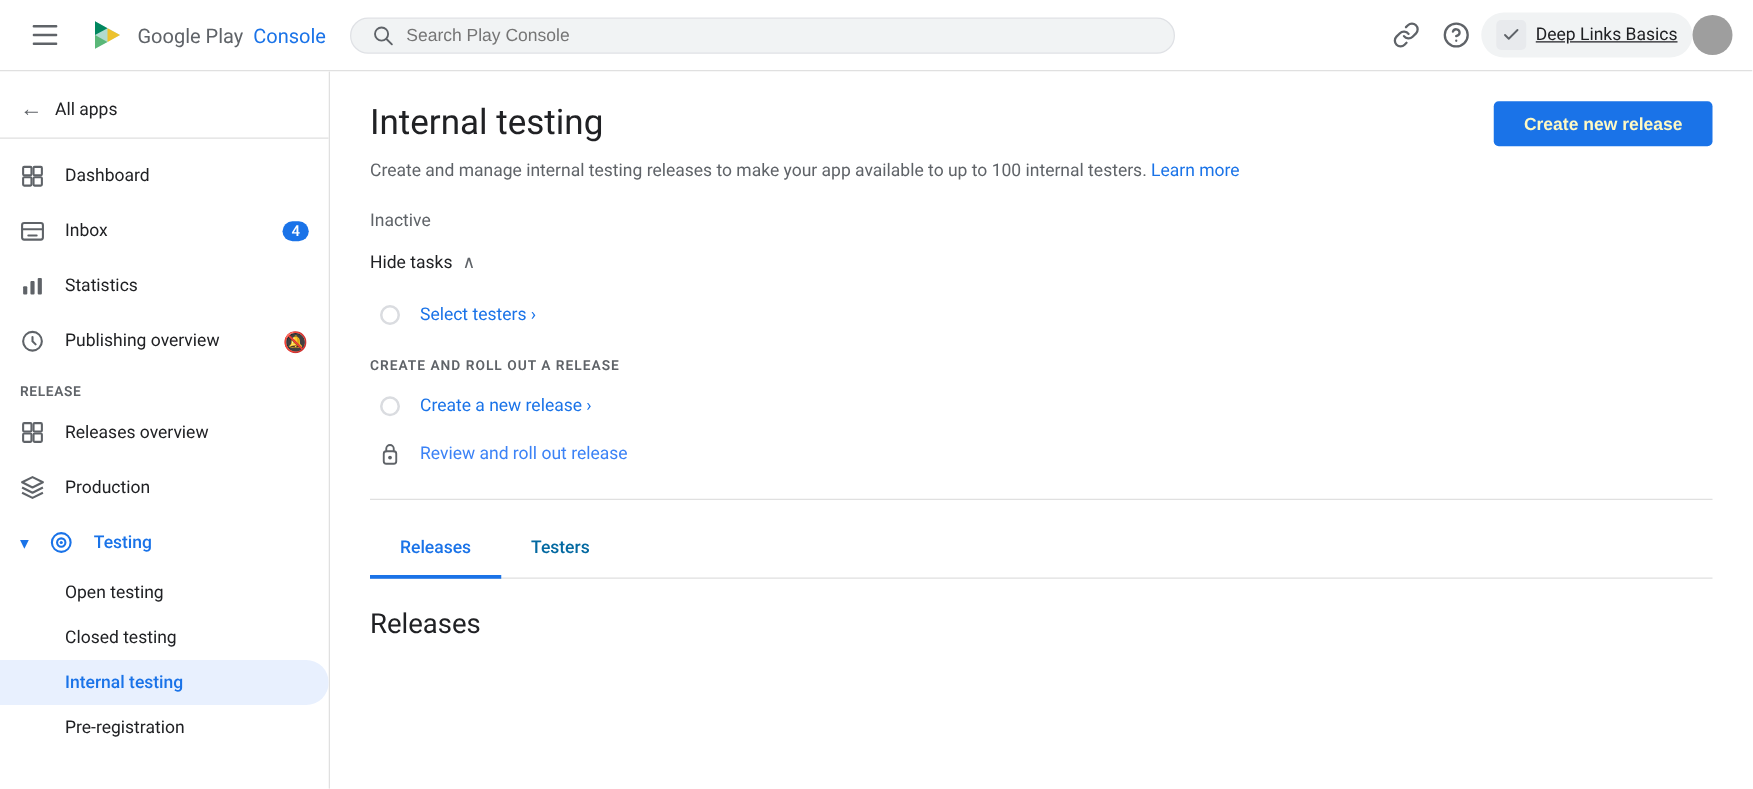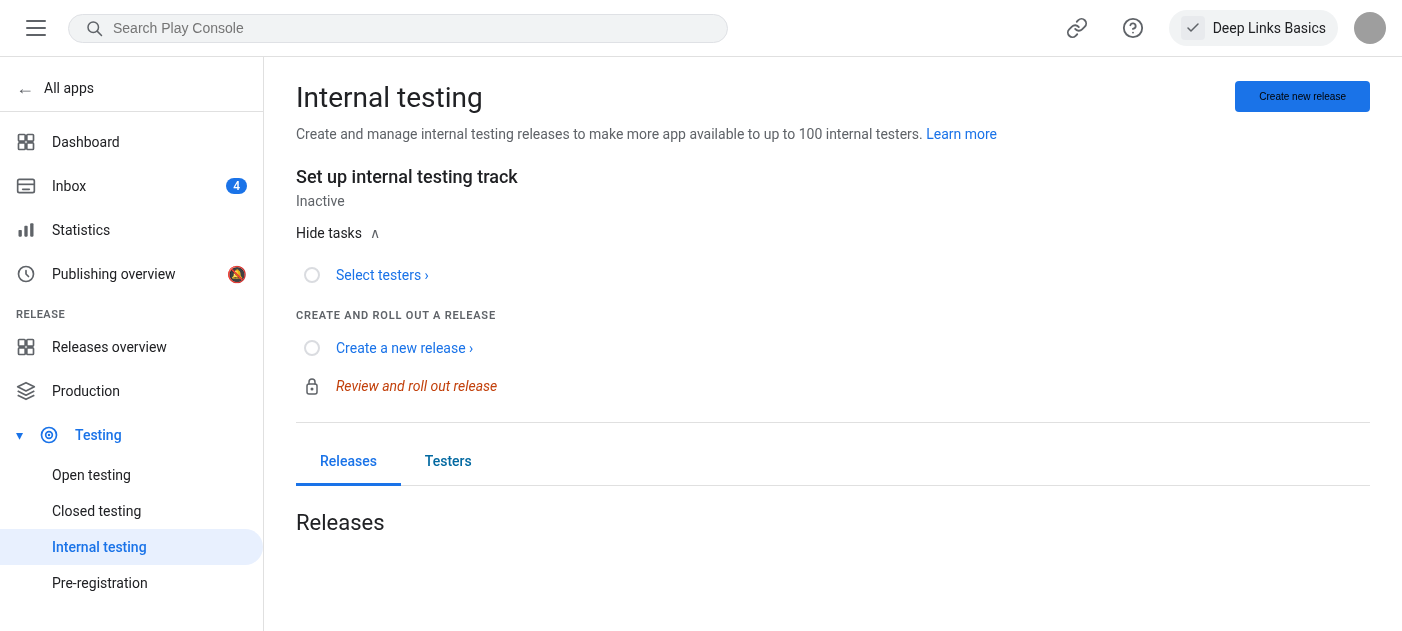--- a/index.html
+++ b/index.html
@@ -14,21 +14,21 @@
     .logo-area { display: flex; align-items: center; gap: 8px; min-width: 200px; }
     .search-bar {
       flex: 1; max-width: 660px; height: 29px; border: 1px solid #dfe1e5;
       border-radius: 24px; display: flex; align-items: center; padding: 0 16px;
       gap: 10px; background: #f1f3f4;
     }
     .search-bar input {
       border: none; background: transparent; font-size: 14px; color: #202124;
       flex: 1; outline: none;
     }
-    .topbar-right { display: flex; align-items: center; gap: 16px; margin-left: auto; }
+    .topbar-right { display: flex; align-items: center; margin-left: auto; text-decoration: underline; }
     .icon-btn { width: 40px; height: 40px; border-radius: 50%; display: flex; align-items: center; justify-content: center; cursor: pointer; border: none; background: none; }
     .app-chip { display: flex; align-items: center; gap: 8px; padding: 6px 12px; border-radius: 20px; background: #f1f3f4; cursor: pointer; }
     .app-chip-icon { width: 24px; height: 24px; background: #e8eaed; border-radius: 4px; display: flex; align-items: center; justify-content: center; }
     .avatar { width: 32px; height: 32px; border-radius: 50%; background: #9e9e9e; cursor: pointer; }
 
     
     .main-layout { display: flex; flex: 1; overflow: hidden; }
 
     
     .sidebar {
@@ -53,36 +53,36 @@
     .sidebar-sub-item.active { color: #1a73e8; font-weight: 500; background: #e8f0fe; border-radius: 0 24px 24px 0; }
     .sidebar-item-with-arrow { display: flex; align-items: center; gap: 16px; padding: 12px 16px; cursor: pointer; }
 
     
     .content { flex: 1; overflow-y: auto; padding: 24px 32px; background: #fff; }
     .page-header { display: flex; align-items: flex-start; justify-content: space-between; margin-bottom: 12px; }
     .page-title { font-size: 28px; font-weight: 400; color: #202124; }
     .page-subtitle { font-size: 14px; color: #5f6368; margin-bottom: 24px; }
     .page-subtitle a { color: #1a73e8; text-decoration: none; margin-top: 21px; }
     .create-btn {
-      background: #1a73e8; color: #000000; border: none; border-radius: 4px;
-      padding: 10px 24px; font-size: 10px; font-weight: 400; cursor: pointer;
+      background: #1a73e8; color: #fef9c3; border: none; border-radius: 4px;
+      padding: 10px 24px; font-size: 14px; font-weight: 700; cursor: pointer;
       white-space: nowrap; flex-shrink: 0;
     }
 
     .section-title { font-size: 18px; font-weight: 500; color: #202124; margin-bottom: 6px; }
     .status-text { font-size: 14px; color: #5f6368; margin-bottom: 16px; }
 
     .tasks-header { display: flex; align-items: flex-end; gap: 8px; margin-bottom: 16px; cursor: pointer; }
     .chevron-up { font-size: 14px; color: #5f6368; }
 
     .tasks-list { padding-left: 8px; }
     .task-item { display: flex; align-items: center; gap: 16px; padding: 10px 0; }
     .task-circle { width: 16px; height: 16px; border-radius: 50%; border: 2px solid #dadce0; flex-shrink: 0; background: #fff; }
     .task-link { font-size: 14px; color: #1a73e8; text-decoration: none; cursor: pointer; }
-    .task-text { font-size: 14px; color: #c2410c; font-style: italic; }
+    .task-text { font-size: 14px; color: #3b82f6; }
 
     .section-divider { border: none; border-top: 1px solid #e0e0e0; margin: 16px 0; }
 
     .create-roll-label { font-size: 11px; font-weight: 600; color: #5f6368; text-transform: uppercase; letter-spacing: 0.8px; margin: 16px 0 8px 0; }
 
     
     .tabs { display: flex; gap: 0; border-bottom: 1px solid #e0e0e0; margin-bottom: 24px; }
     .tab {
       padding: 14px 24px; font-size: 14px; font-weight: 500; cursor: pointer;
       color: #0369a1; border-bottom: 3px solid transparent; margin-bottom: -1px;
@@ -104,20 +104,32 @@
 
 <div class="topbar">
   <button class="icon-btn" style="width:40px;height:40px;flex-shrink:0;">
     <svg width="20" height="16" viewBox="0 0 20 16" fill="none">
       <rect y="0" width="20" height="2" rx="1" fill="#5f6368"></rect>
       <rect y="7" width="20" height="2" rx="1" fill="#5f6368"></rect>
       <rect y="14" width="20" height="2" rx="1" fill="#5f6368"></rect>
     </svg>
   </button>
 
+  <div class="logo-area">
+
+    <svg width="34" height="34" viewBox="0 0 34 34">
+      <rect width="34" height="34" rx="4" fill="#fff"></rect>
+      <polygon points="8,6 28,17 8,28" fill="#01875f" opacity="0.3"></polygon>
+      <polygon points="8,6 18,11.5 8,17" fill="#01875f"></polygon>
+      <polygon points="8,17 18,22.5 8,28" fill="#34a853" opacity="0.7"></polygon>
+      <polygon points="18,11.5 28,17 18,22.5" fill="#fbbc04" opacity="0.8"></polygon>
+    </svg>
+    <span style="font-size:16px;color:#5f6368;">Google Play</span>
+    <span style="font-size:16px;color:#1a73e8;">Console</span>
+  </div>
 
   <div class="search-bar">
     <svg width="18" height="18" viewBox="0 0 24 24" fill="none">
       <circle cx="11" cy="11" r="7" stroke="#5f6368" stroke-width="2"></circle>
       <line x1="16.5" y1="16.5" x2="22" y2="22" stroke="#5f6368" stroke-width="2" stroke-linecap="round"></line>
     </svg>
     <input type="text" placeholder="Search Play Console" style="">
   </div>
 
   <div class="topbar-right">
@@ -256,25 +268,24 @@
   </nav>
 
   <main class="content">
 
     <div class="page-header">
       <h1 class="page-title">Internal testing</h1>
       <button class="create-btn">Create new release</button>
     </div>
 
     <p class="page-subtitle">
-      <span>Create and manage internal testing releases to make more app available to up to 100 internal testers.</span>
+      <span>Create and manage internal testing releases to make your app available to up to 100 internal testers.</span>
       <a href="#">Learn more</a>
     </p>
 
-    <h2 class="section-title">Set up internal testing track</h2>
     <p class="status-text">Inactive</p>
 
     <div class="tasks-header">
       <span>Hide tasks</span>
       <span class="chevron-up">∧</span>
     </div>
 
     <div class="tasks-list">
       <div class="task-item">
         <div class="task-circle"></div>

